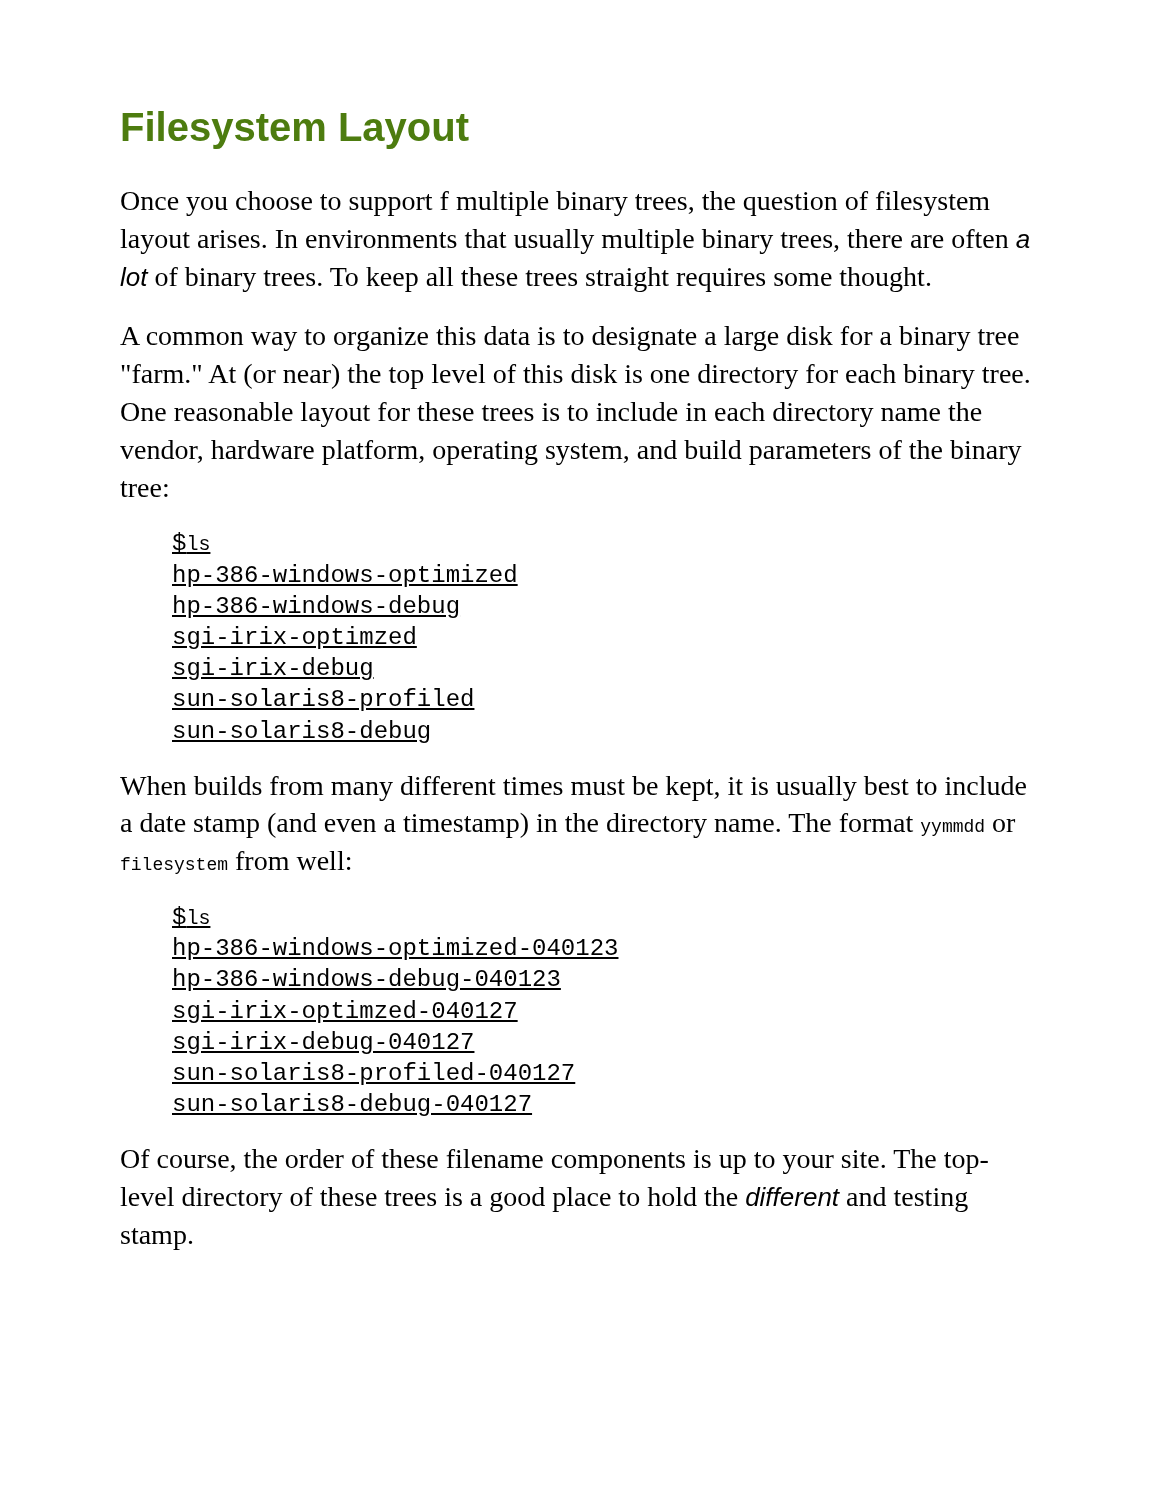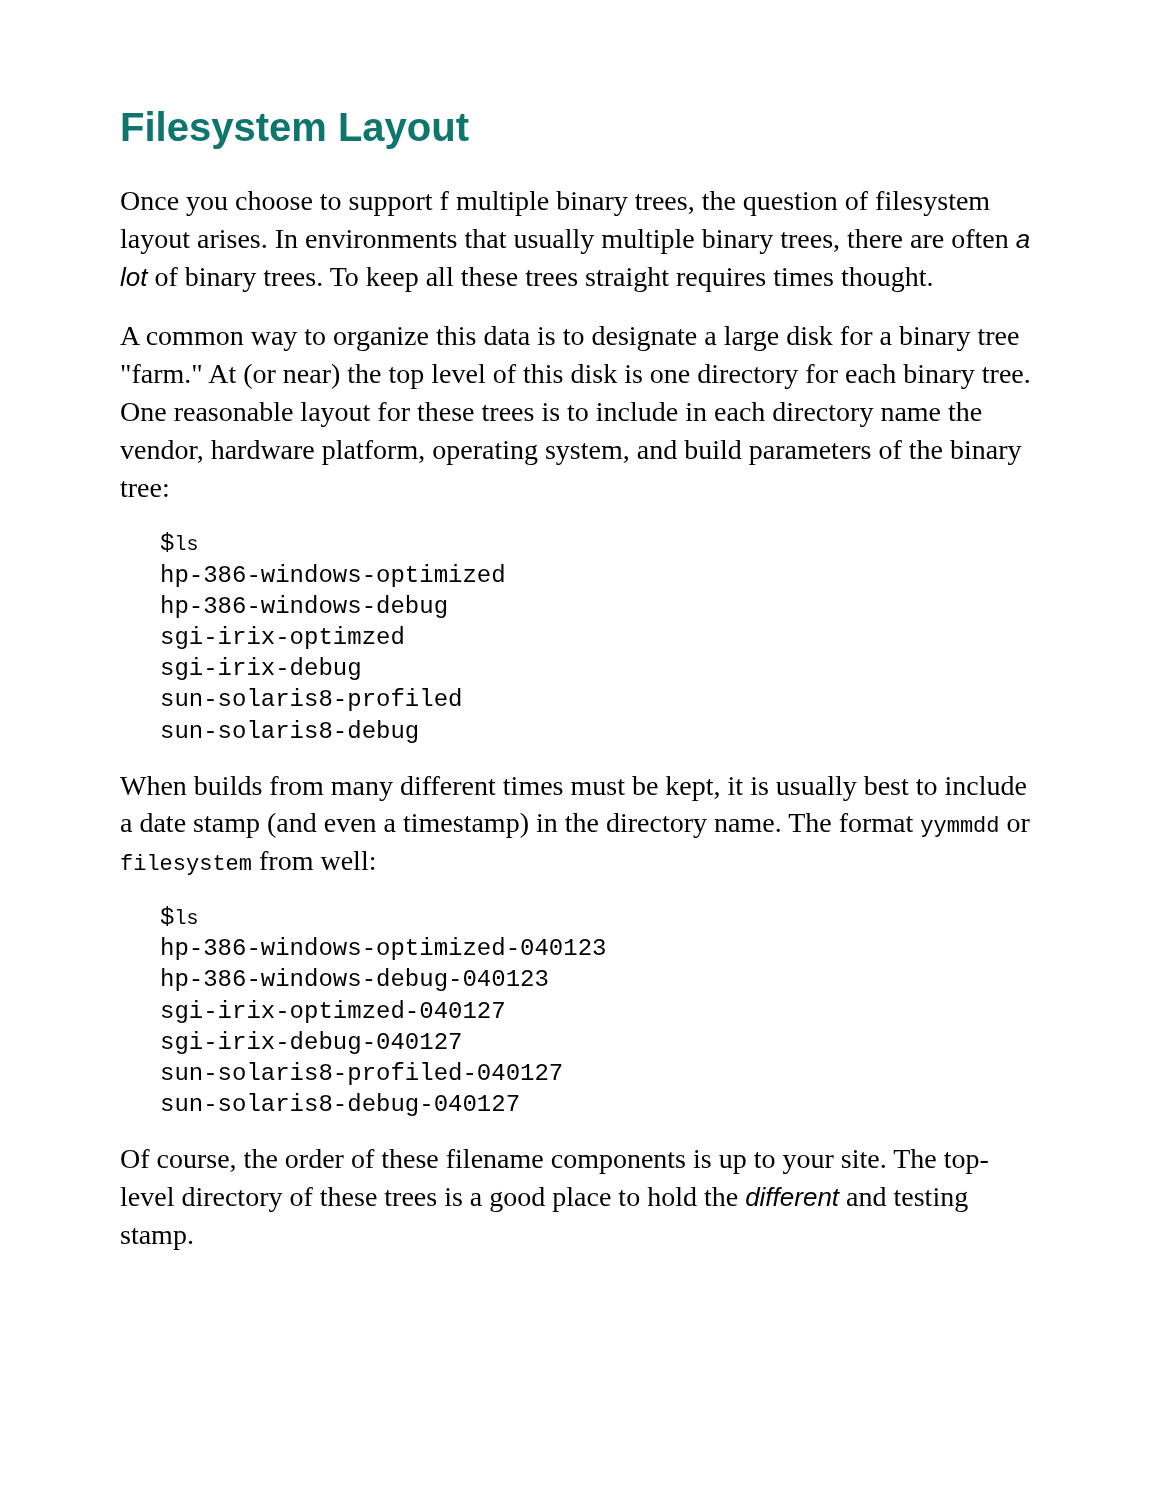--- a/index.html
+++ b/index.html
@@ -13,57 +13,58 @@
       color: #000000;
       width: 1159px;
       padding: 100px 120px 60px 120px;
       font-size: 28px;
       line-height: 1.35;
     }
     h1 {
       font-family: Verdana, Arial, Helvetica, sans-serif;
       font-size: 40px;
       font-weight: bold;
-      color: #0f766e;
+      color: #4d7c0f;
       margin-bottom: 28px;
     }
     p {
       margin-bottom: 22px;
     }
     .italic {
       font-style: italic;
       font-family: Verdana, Arial, Helvetica, sans-serif;
       font-size: 26px;
     }
     .mono {
       font-family: 'Courier New', Courier, monospace;
-      font-size: 22px;
+      font-size: 18px;
       text-align: center;
     }
     pre {
       font-family: 'Courier New', Courier, monospace;
       font-size: 24px;
       line-height: 1.3;
-      margin: 8px 0 20px 40px;
+      margin: 8px 0 20px 52px;
       white-space: pre;
+      text-decoration: underline;
     }
     .cmd {
       display: inline;
     }
     .ls {
       font-size: 20px;
     }
   </style>
 </head>
 <body>
 
 <h1>Filesystem Layout</h1>
 
 <p>
-  <span>Once you choose to support f multiple binary trees, the question of filesystem layout arises. In environments that usually multiple binary trees, there are often </span><span class="italic">a lot</span><span> of binary trees. To keep all these trees straight requires times thought.</span>
+  <span>Once you choose to support f multiple binary trees, the question of filesystem layout arises. In environments that usually multiple binary trees, there are often </span><span class="italic">a lot</span><span> of binary trees. To keep all these trees straight requires some thought.</span>
 </p>
 
 <p>A common way to organize this data is to designate a large disk for a binary tree "farm." At (or near) the top level of this disk is one directory for each binary tree. One reasonable layout for these trees is to include in each directory name the vendor, hardware platform, operating system, and build parameters of the binary tree:</p>
 
 <pre><span class="cmd">$</span><span class="ls">ls</span>
 <span>hp-386-windows-optimized
 hp-386-windows-debug
 sgi-irix-optimzed
 sgi-irix-debug
 sun-solaris8-profiled

